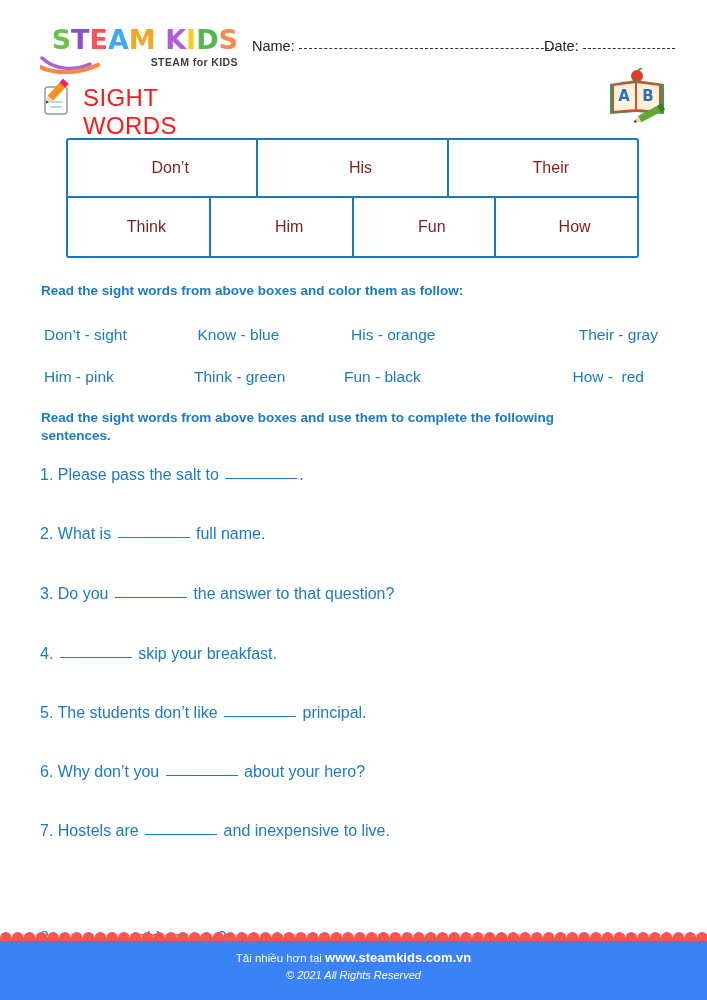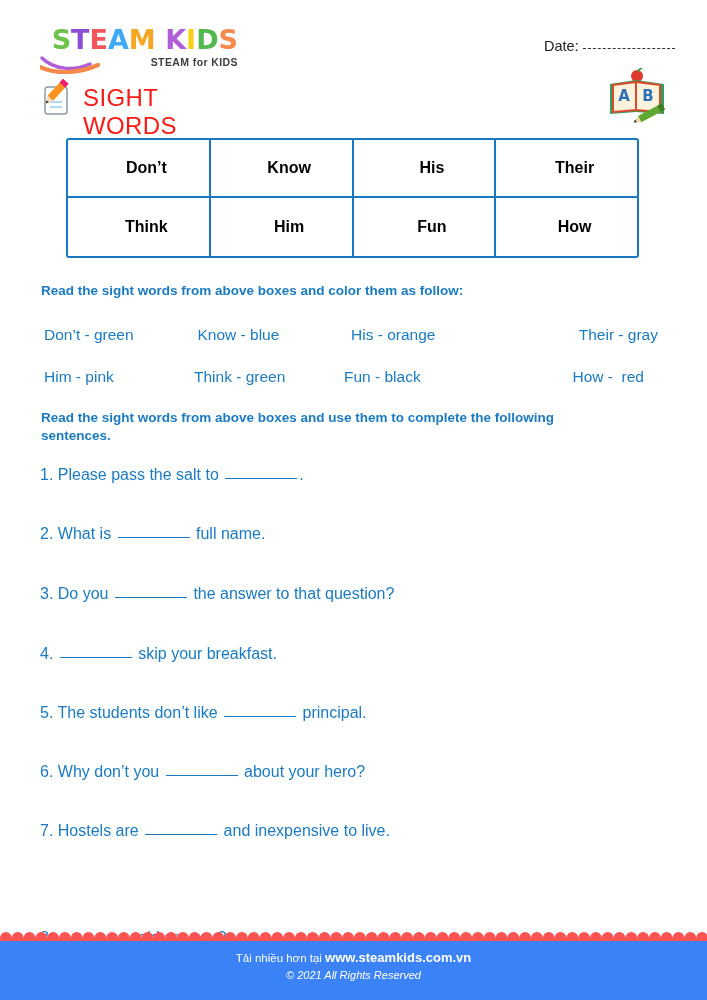--- a/index.html
+++ b/index.html
@@ -38,21 +38,21 @@
   .abc-icon { position:absolute; left:604px; top:68px; width:68px; height:56px; }
 
   
   .word-table { position:absolute; left:66px; top:138px; width:573px; height:120px;
                 border:2.2px solid #1878c0; border-radius:3px;
                 border-collapse:separate; }
   .wt-row { display:flex; height:50%; }
   .wt-row:first-child { border-bottom:2.2px solid #1878c0; }
   .wt-cell { flex:1; display:flex; align-items:center; justify-content:center;
              border-right:2.2px solid #1878c0;
-             font-size:16px; font-weight:bold; color:#000000;
+             font-size:16px; font-weight:normal; color:#7f1d1d;
              font-family:"Liberation Sans", sans-serif;padding-left:16px; }
   .wt-cell:last-child { border-right:none; }
 
   
   .instr { position:absolute; font-size:13.5px; font-weight:bold; color:#1b7ac2;
            line-height:1.35; font-family:"Liberation Sans", sans-serif; }
   .instr-1 { left:41px; top:282px; width:600px; }
   .instr-2 { left:41px; top:409px; width:580px; }
 
   .color-row { position:absolute; left:44px; display:flex; width:614px;
@@ -85,20 +85,24 @@
   <div class="logo-wrap">
     <div class="logo-main" id="logo-main"><span style="color: rgb(108, 194, 74);">S</span><span style="color: rgb(138, 79, 211);">T</span><span style="color: rgb(242, 85, 90);">E</span><span style="color: rgb(63, 169, 245);">A</span><span style="color: rgb(245, 166, 35);">M</span><span style="color: rgb(255, 255, 255);">&nbsp;</span><span style="color: rgb(176, 94, 216);">K</span><span style="color: rgb(247, 209, 23);">I</span><span style="color: rgb(82, 185, 79);">D</span><span style="color: rgb(245, 138, 75);">S</span></div>
     <div class="logo-sub">STEAM for KIDS</div>
     <svg class="logo-swoosh" viewBox="0 0 62 20">
       <path d="M2,4 C14,16 34,17 50,10" stroke="#b05ed8" stroke-width="3.4" fill="none" stroke-linecap="round"></path>
       <path d="M0,13 C16,21 40,19 58,11" stroke="#f5884b" stroke-width="4.2" fill="none" stroke-linecap="round"></path>
     </svg>
   </div>
 
   <div class="name-date">
+    <div class="fld" style="left:0;top:0;">
+      <span class="fld-label">Name:</span>
+      <span class="dots" style="width:255px;"></span>
+    </div>
     <div class="fld" style="left:292px;top:0;">
       <span class="fld-label">Date:</span>
       <span class="dots" style="width:92px;"></span>
     </div>
   </div>
 
   <div class="title-row">
     <svg class="title-icon" viewBox="0 0 42 42">
       <rect x="12" y="9" width="22" height="27" rx="3" fill="#ffffff" stroke="#8c9aa8" stroke-width="1.5"></rect>
       <path d="M12 12 q-4 1 -4 4 q0 -3 4 -3 z" fill="#dfe6ec"></path>
@@ -130,36 +134,35 @@
       <rect x="56" y="40" width="5" height="7" fill="#3f7a20"></rect>
       <polygon points="34,40 34,47 27,43.5" fill="#f0d5a8"></polygon>
       <polygon points="30,41.8 30,45.2 27,43.5" fill="#3a3a3a"></polygon>
     </g>
   </svg>
 </div>
 
 <div class="word-table">
   <div class="wt-row">
     <div class="wt-cell">Don’t</div>
-    <div class="wt-cell">Know</div>
     <div class="wt-cell">His</div>
     <div class="wt-cell">Their</div>
   </div>
   <div class="wt-row">
     <div class="wt-cell">Think</div>
     <div class="wt-cell">Him</div>
     <div class="wt-cell">Fun</div>
     <div class="wt-cell">How</div>
   </div>
 </div>
 
 <div class="instr instr-1">Read the sight words from above boxes and color them as follow:</div>
 
 <div class="color-row color-row-1">
-  <div class="color-item">Don’t - green</div>
+  <div class="color-item">Don’t - sight</div>
   <div class="color-item">Know - blue</div>
   <div class="color-item">His - orange</div>
   <div class="color-item" style="text-align:right;">Their - gray</div>
 </div>
 
 <div class="color-row color-row-2">
   <div class="color-item">Him - pink</div>
   <div class="color-item">Think - green</div>
   <div class="color-item">Fun - black</div>
   <div class="color-item" style="text-align:right;padding-right:14px;">How -  red</div>

